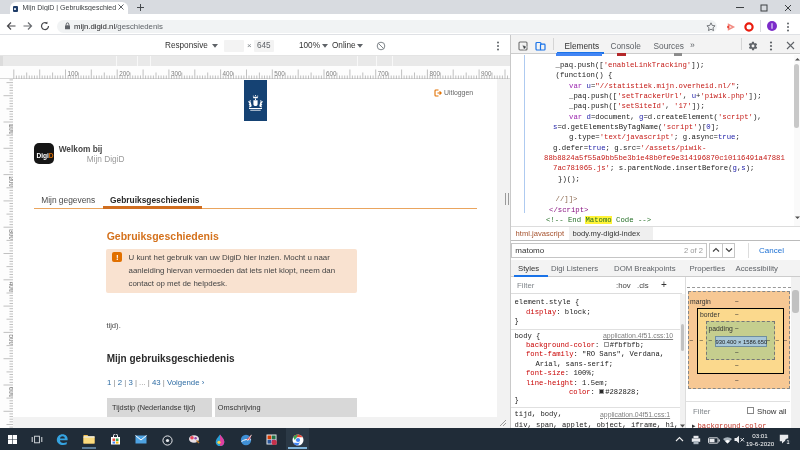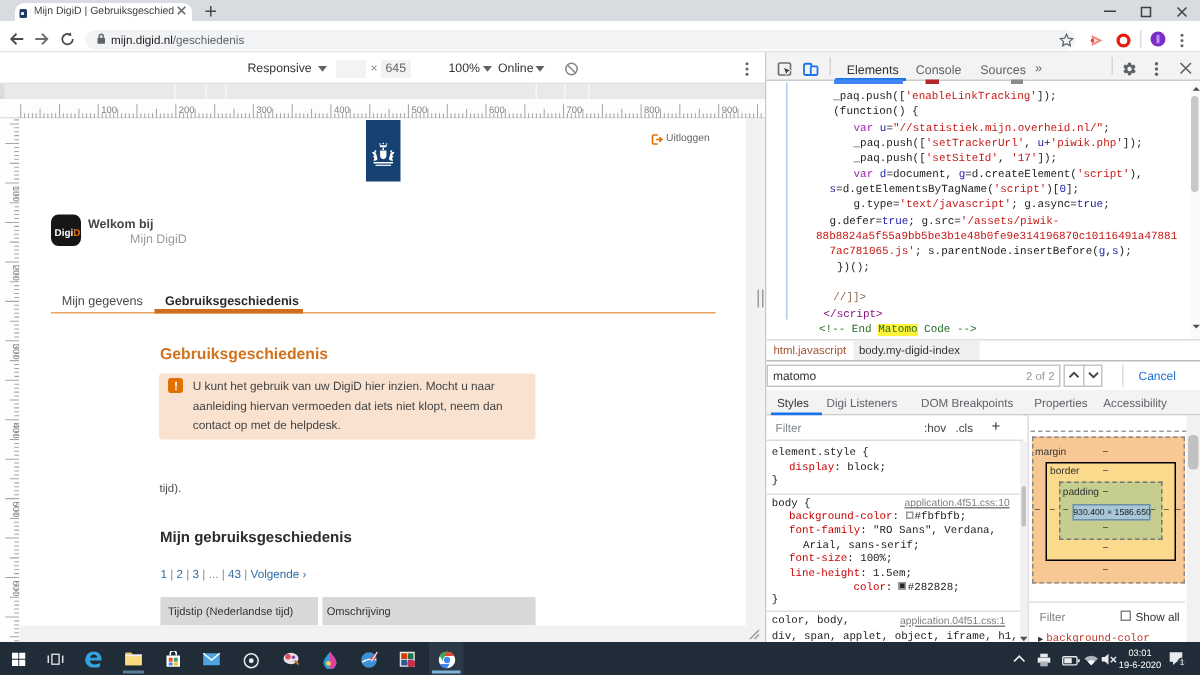--- a/index.html
+++ b/index.html
@@ -312,21 +312,21 @@
 <div class="sl" style="left:514.5px;top:331.5px;">body {</div>
 <div class="tx" style="left:603px;top:332px;font-size:6.9px;color:#808080;text-decoration:underline;">application.4f51.css:10</div>
 <div class="sl" style="left:526px;top:340.9px;"><span class="prop">background-color</span>: <span style="display:inline-block;width:5px;height:5px;border:1px solid #999;background:#fbfbfb;margin-right:1px;"></span>#fbfbfb;</div>
 <div class="sl" style="left:526px;top:350.3px;"><span class="prop">font-family</span>: "RO Sans", Verdana,</div>
 <div class="sl" style="left:535.4px;top:359.7px;">Arial, sans-serif;</div>
 <div class="sl" style="left:526px;top:369.1px;"><span class="prop">font-size</span>: 100%;</div>
 <div class="sl" style="left:526px;top:378.5px;"><span class="prop">line-height</span>: 1.5em;</div>
 <div class="sl" style="left:526px;top:387.9px;margin-left:43px;"><span class="prop">color</span>: <span style="display:inline-block;width:5px;height:5px;border:1px solid #999;background:#282828;margin-right:1px;"></span>#282828;</div>
 <div class="sl" style="left:514.5px;top:396.4px;">}</div>
 <div class="a" style="left:511px;top:407px;width:169px;height:1px;background:#e0e0e0;"></div>
-<div class="sl" style="left:514.5px;top:410.3px;">color, body,</div>
+<div class="sl" style="left:514.5px;top:410.3px;">tijd, body,</div>
 <div class="tx" style="left:600px;top:410.8px;font-size:6.9px;color:#808080;text-decoration:underline;">application.04f51.css:1</div>
 <div class="sl" style="left:514.5px;top:420.5px;">div, span, applet, object, iframe, h1,</div>
 
 <div class="a" style="left:680px;top:294px;width:4.5px;height:134px;background:#f1f1f1;"></div>
 <div class="a" style="left:680.5px;top:324px;width:3.5px;height:27px;background:#c1c1c1;border-radius:2px;"></div>
 <svg style="left:679px;top:423px;" width="7" height="6" viewBox="0 0 7 6">
     <path d="M1 1.5L3.5 4.5L6 1.5Z" fill="#505050"></path>
   </svg>
 <div class="a" style="left:685px;top:277px;width:1px;height:151px;background:#ddd;"></div>
 

